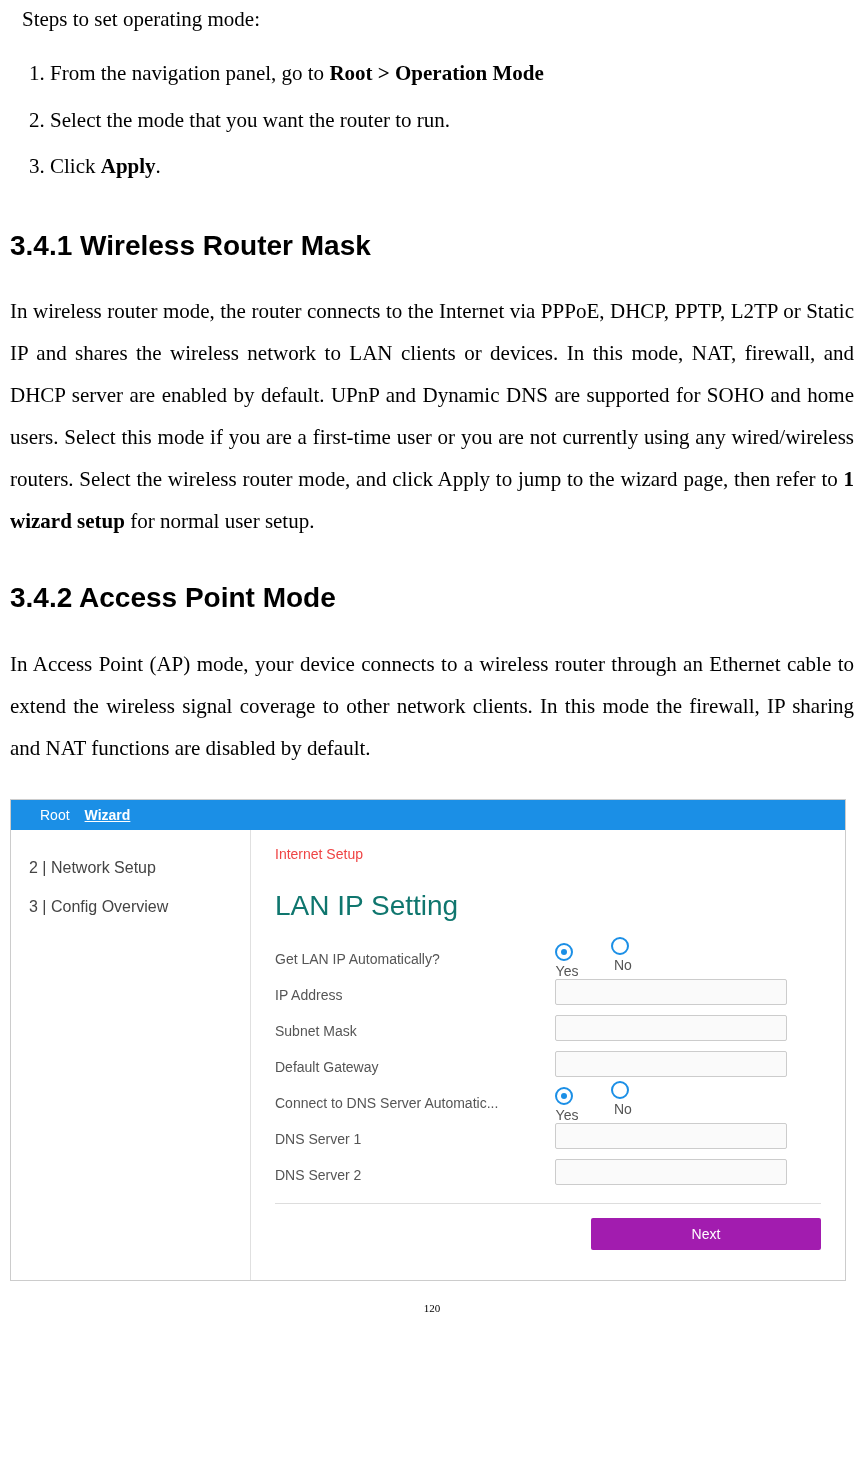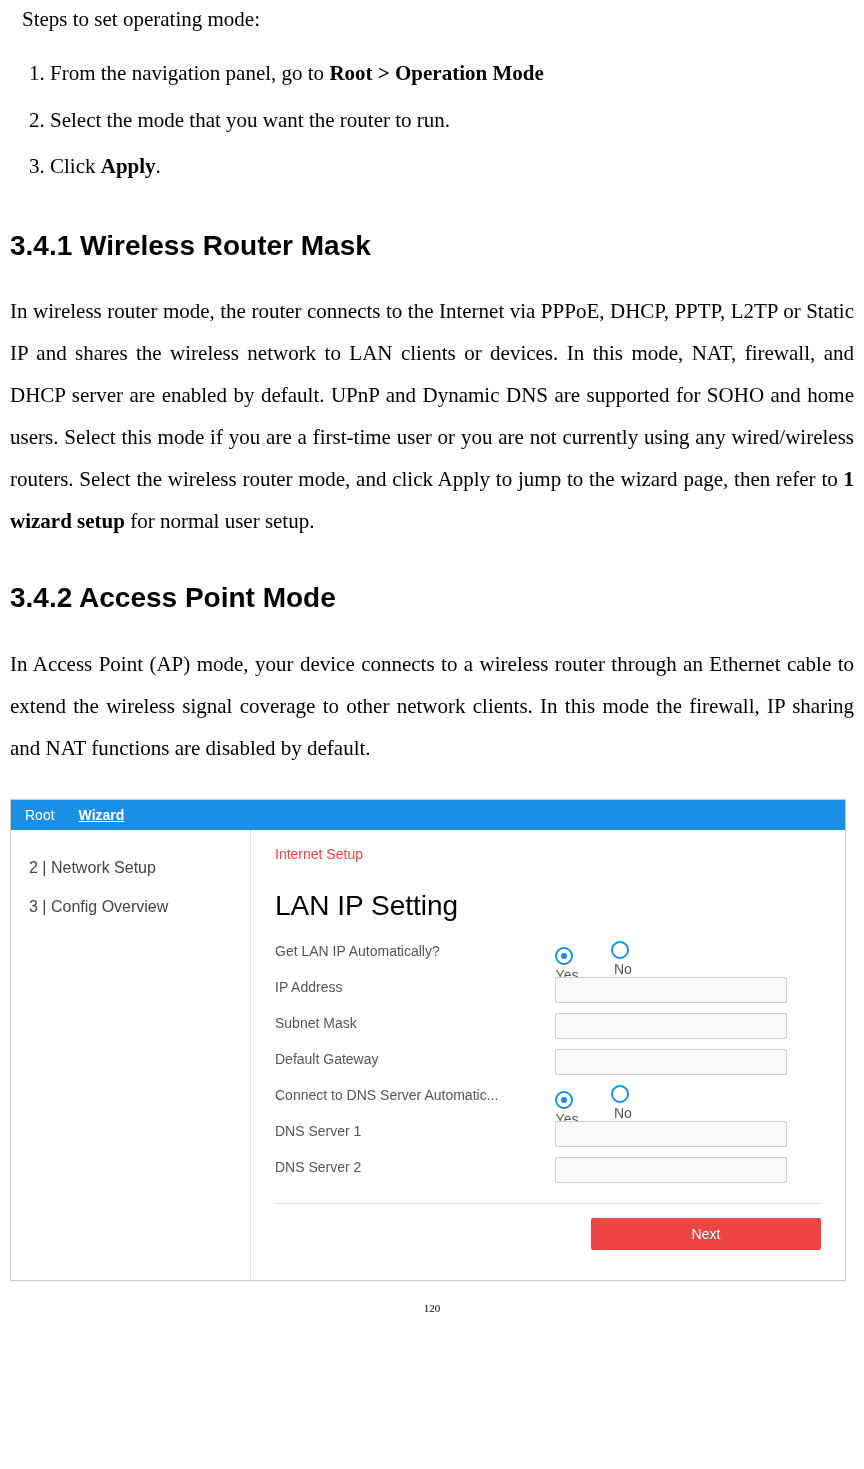--- a/index.html
+++ b/index.html
@@ -7,39 +7,39 @@
   .intro{margin:4px 0 16px 12px;}
   ol.steps{margin:0 0 30px 0;padding-left:40px;}
   ol.steps li{padding:8px 0;}
   .bold{font-weight:700;}
   h2{font-family:"Segoe UI","Helvetica Neue",Arial,sans-serif;font-weight:700;font-size:28px;margin:36px 0 24px 0;}
   p.body{margin:0 0 30px 0;text-align:justify;line-height:2.0;}
   .page-num{text-align:center;font-size:11px;margin-top:20px;}
 
   
   .fig{border:1px solid #ccc;width:834px;height:480px;font-family:"Segoe UI","Helvetica Neue",Arial,sans-serif;font-size:14px;color:#333;overflow:hidden;}
-  .fig .topbar{background:#1b8fe6;color:#fff;height:30px;display:flex;align-items:center;gap:24px;padding:0 14px;font-size:14px;}
+  .fig .topbar{background:#1b8fe6;color:#fff;height:30px;display:flex;align-items:center;gap:15px;padding:0 29px;font-size:14px;}
   .fig .topbar .wz{font-weight:700;text-decoration:underline;}
   .fig .cols{display:flex;height:calc(100% - 30px);}
   .fig .side{width:240px;border-right:1px solid #e0e0e0;padding:18px 18px;box-sizing:border-box;}
   .fig .side div{padding:8px 0;color:#444;font-size:16px;}
   .fig .side .active{color:#1b8fe6;font-weight:400;font-size:18px;}
   .fig .main{flex:1;padding:10px 24px 0 24px;box-sizing:border-box;position:relative;}
   .fig .tabhdr{font-size:14px;color:#ef4444;padding:4px 0 10px 0;}
-  .fig h3{font-weight:300;font-size:28px;margin:12px 0 14px 0;color:#000000;}
-  .fig .row{display:flex;height:36px;font-size:14px;color:#555;}
+  .fig h3{font-weight:300;font-size:28px;margin:12px 0 14px 0;color:#0f766e;}
+  .fig .row{display:flex;align-items:center;height:36px;font-size:14px;color:#555;}
   .fig .row .lbl{width:280px;white-space:nowrap;overflow:hidden;text-overflow:ellipsis;}
   .fig .row .ctl{flex:1;}
   .fig .txt{width:230px;height:24px;border:1px solid #ccc;border-radius:2px;background:#fafafa;display:inline-block;}
   .fig .radio{display:inline-flex;align-items:center;margin-right:28px;font-size:14px;flex-direction:column;}
   .fig .rdot{width:14px;height:14px;border:2px solid #1b8fe6;border-radius:50%;margin-right:6px;display:inline-flex;align-items:center;justify-content:center;}
   .fig .rdot.sel::after{content:"";width:6px;height:6px;background:#1b8fe6;border-radius:50%;}
   .fig .radio.no .rdot{border-color:#1b8fe6;}
   .fig hr{border:none;border-top:1px solid #ddd;margin:10px 0 14px 0;}
-  .fig .next{background:#ef4444;color:#fff;text-align:center;width:230px;height:32px;line-height:32px;font-size:14px;margin-left:auto;border-radius:2px;}
+  .fig .next{background:#a21caf;color:#fff;text-align:center;width:230px;height:32px;line-height:32px;font-size:14px;margin-left:auto;border-radius:2px;}
 </style>
 </head>
 <body>
 
 <p class="intro">Steps to set operating mode:</p>
 
 <ol class="steps">
   <li>
     <span>From the navigation panel, go to </span><span class="bold">Root &gt; Operation Mode</span>
   </li>

